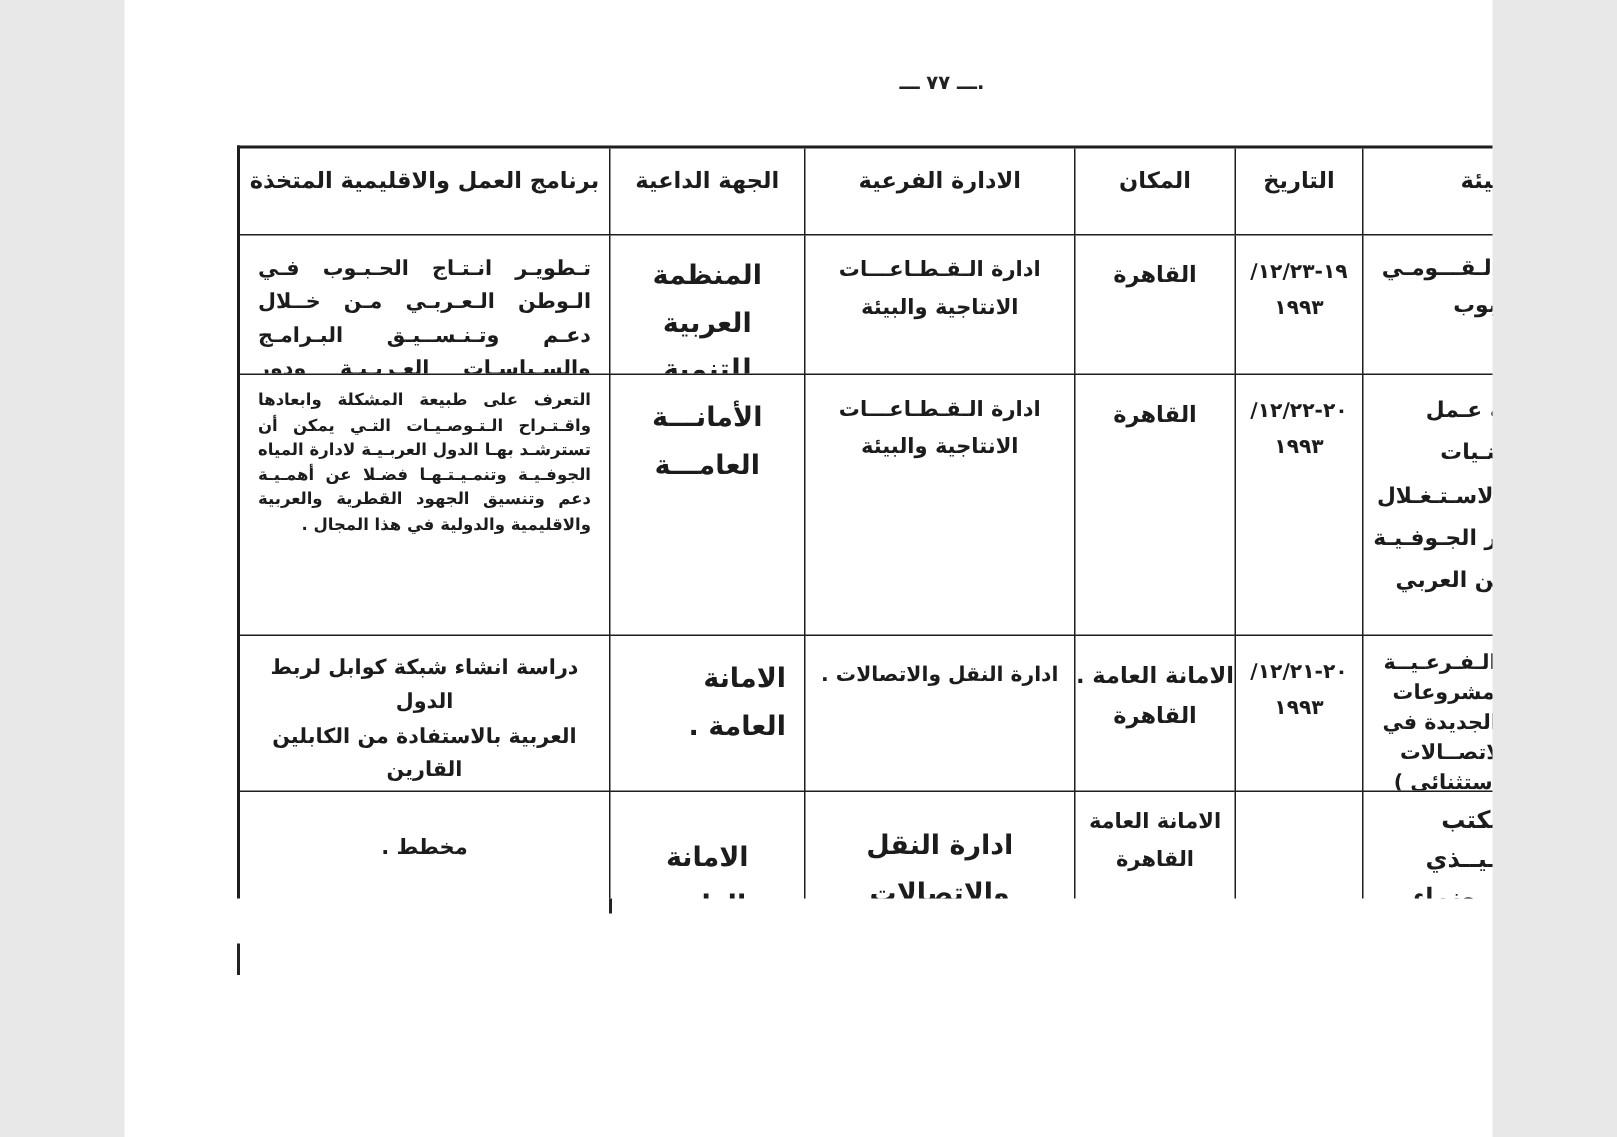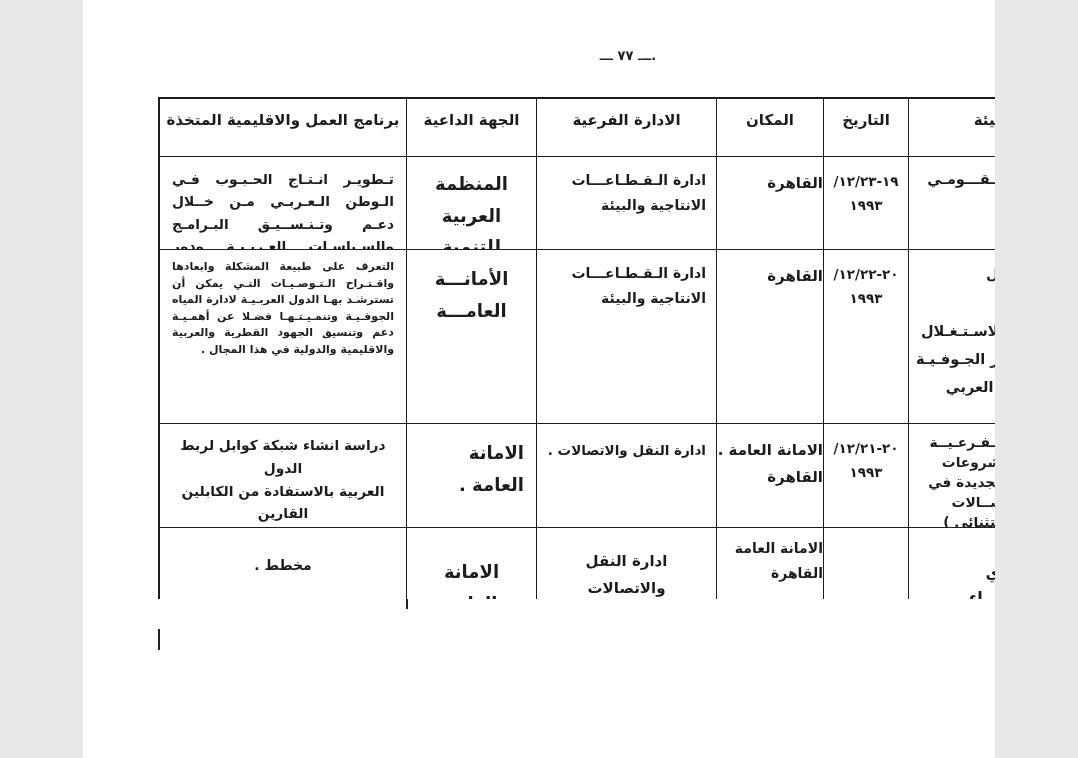--- a/index.html
+++ b/index.html
@@ -15,32 +15,32 @@
   .mtable{
     position:absolute;left:75px;top:97px;width:930px;height:502px;
     direction:rtl;display:grid;box-sizing:border-box;
     grid-template-columns:178px 85px 107px 180px 130px 1fr;
     grid-template-rows:58px 93px 174px 104px 1fr;
     border-top:2px solid #1e1e1e;border-right:2px solid #1e1e1e;border-left:2px solid #1e1e1e;
   }
   .c{box-sizing:border-box;font-size:14px;line-height:1.6;overflow:hidden;}
   .vr{border-left:1.7px solid #1e1e1e;}   
   .hb{border-bottom:1.7px solid #1e1e1e;}
-  .pre{white-space:pre-line;}
+  .pre{white-space:pre-line;text-align:center;}
   .th{text-align:center;padding-top:9px;font-size:15px;}
   .meet{padding:10px 12px 4px 6px;line-height:1.72;font-size:14.5px;}
   .meet.r2{line-height:1.95;}
   .meet.r3{line-height:1.45;font-size:13.8px;padding-top:8px;}
   .meet.r4{line-height:1.6;font-size:16px;padding-top:6px;}
   .date{text-align:center;padding-top:13px;font-size:13.5px;line-height:1.75;}
   .place{padding-top:13px;font-size:15px;line-height:1.8;}
   .place.r4{padding-top:8px;font-size:14px;}
   .sub{padding:11px 10px 4px;font-size:14px;line-height:1.8;}
   .sub.r3{padding-top:14px;font-size:13.5px;}
-  .sub.r4{padding-top:20px;font-size:15px;text-align:center;}
+  .sub.r4{padding-top:20px;font-size:18px;text-align:center;}
   .inv{padding:11px 8px 4px;font-size:18px;line-height:1.75;text-align:center;}
   .inv.r2{padding-top:13px;}
   .inv.r3{padding-top:13px;text-align:right;padding-right:12px;}
   .inv.r4{padding-top:28px;}
   .prog{padding:11px 12px 4px;}
   .prog.r1{text-align:justify;font-size:13.8px;line-height:1.62;}
   .prog.r2{text-align:justify;font-size:11px;line-height:1.5;padding-top:9px;}
   .prog.r3{text-align:center;font-size:13.8px;line-height:1.65;padding:10px 8px 4px;}
   .prog.r4{text-align:center;padding-top:26px;font-size:14px;}
   .stray{position:absolute;background:#222;}

